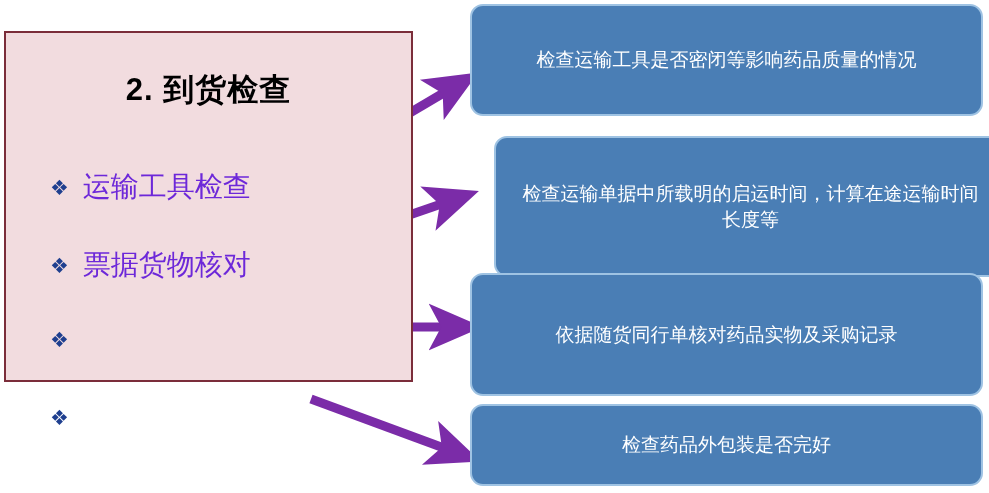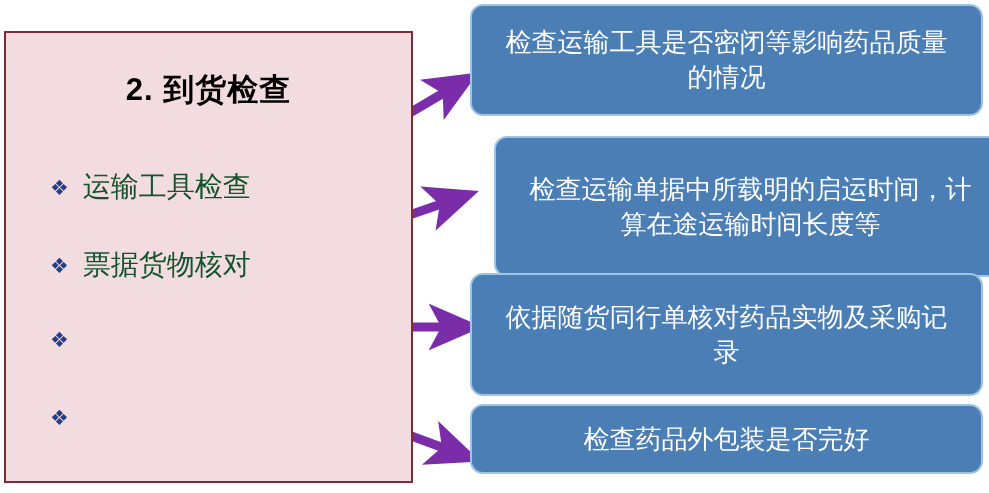--- a/index.html
+++ b/index.html
@@ -20,21 +20,21 @@
     top: 0;
     width: 989px;
     height: 493px;
   }
   
   .left-panel {
     position: absolute;
     left: 4px;
     top: 31px;
     width: 409px;
-    height: 452px;
+    height: 351px;
     background: #f2dcdf;
     border: 2px solid #7b2d3a;
     box-sizing: border-box;
   }
   .panel-title {
     position: absolute;
     left: 0;
     top: 36px;
     width: 100%;
     text-align: center;
@@ -50,21 +50,21 @@
     align-items: center;
     white-space: nowrap;
   }
   .bullet-mark {
     color: #1f3f8f;
     font-size: 21px;
     line-height: 1;
     margin-right: 14px;
   }
   .bullet-text {
-    color: #14532d;
+    color: #6d28d9;
     font-size: 28px;
     line-height: 1;
   }
   .item-0 { top: 140px; }
   .item-1 { top: 218px; }
   .item-2 { top: 296px; }
   .item-3 { top: 374px; }
 
   
   .rbox {
@@ -73,28 +73,28 @@
     width: 513px;
     background: #4a7eb5;
     border: 2px solid #9fc3e3;
     border-radius: 13px;
     box-sizing: border-box;
     display: flex;
     align-items: center;
     justify-content: center;
     text-align: center;
     color: #ffffff;
-    font-size: 26px;
+    font-size: 19px;
     line-height: 1.34;
     padding: 4px 22px;
   }
   .rbox-0 { top: 4px;   height: 112px; }
   .rbox-1 { top: 136px; height: 141px; margin-left: 24px; }
   .rbox-2 { top: 273px; height: 123px; }
-  .rbox-3 { top: 404px; height: 70px;  }
+  .rbox-3 { top: 404px; height: 82px;  }
 
   .rbox-text { display: block; }
 </style>
 </head>
 <body>
 
 <svg id="canvas" viewBox="0 0 989 493" xmlns="http://www.w3.org/2000/svg">
   <defs>
     <marker id="arrowhead" markerWidth="6" markerHeight="6" refX="2.6" refY="3" orient="auto" markerUnits="strokeWidth">
       <path d="M0,0.4 L6,3 L0,5.6 L1.4,3 Z" fill="#7b2ca8"></path>

